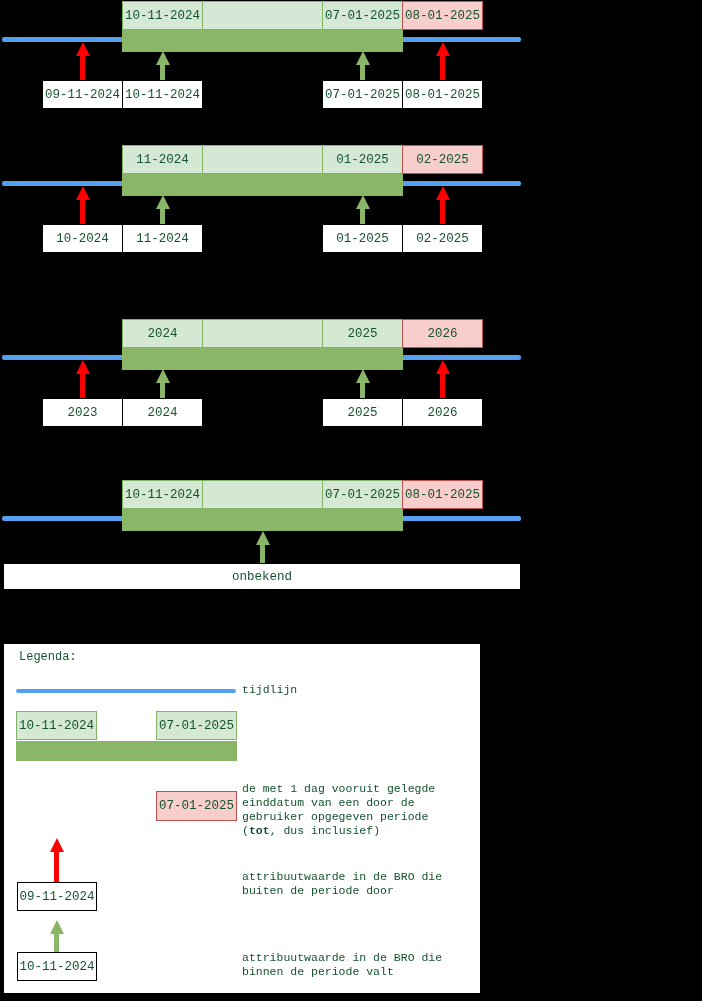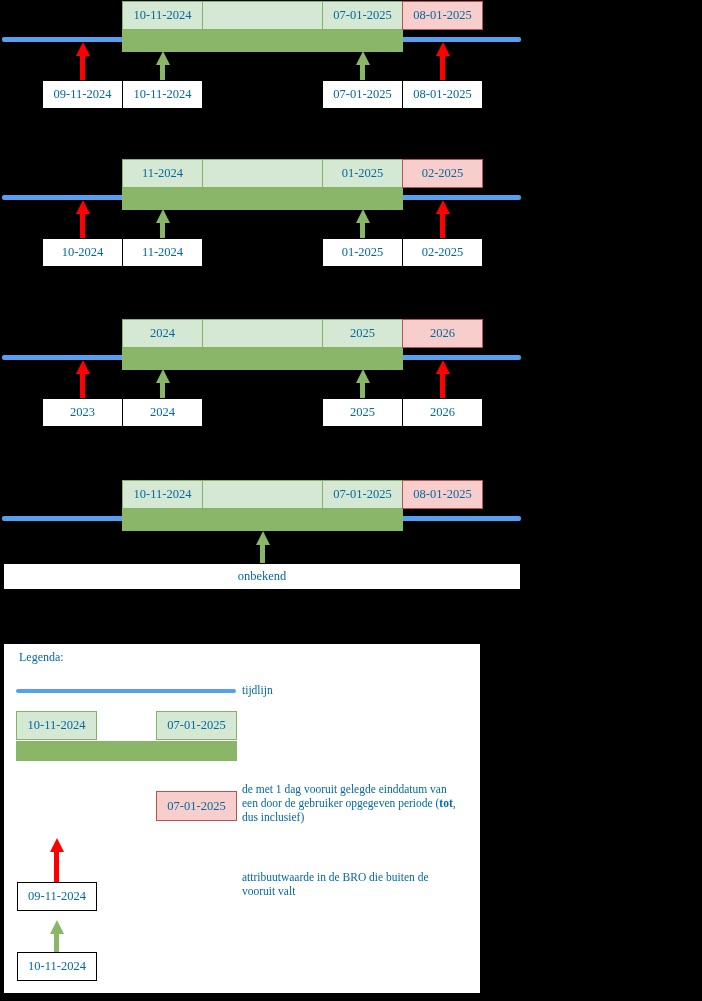--- a/index.html
+++ b/index.html
@@ -1,18 +1,18 @@
 <!DOCTYPE html>
 <html><head>
 <meta charset="utf-8">
 <style>
   html,body{margin:0;padding:0;background:#000;}
   #stage{
     position:relative;width:702px;height:1001px;background:#000;
-    font-family:Liberation Serif, serif;color:#0369a1;overflow:hidden;
+    font-family:Liberation Mono, monospace;color:#14532d;overflow:hidden;
   }
   
   .tl{position:absolute;left:0;width:702px;height:112px;}
   .bluebar{position:absolute;left:2px;top:36px;width:519px;height:5px;background:#55a0f0;border-radius:2px;}
   .gbar{position:absolute;left:122px;top:29px;width:281px;height:22px;background:#8ab667;}
   .pbox,.xbox,.vbox{
     position:absolute;height:29px;display:flex;align-items:center;justify-content:center;
     font-size:12.5px;box-sizing:border-box;
   }
   .pbox{top:0;background:#d5e8d4;border:1px solid #82b366;}
@@ -67,21 +67,21 @@
     <div class="arrow red" style="left:435px;top:41px;height:38px">
         <i class="head"></i>
         <i class="stem"></i>
       </div>
     <div class="vbox" style="left:42px;width:81px">09-11-2024</div>
     <div class="vbox" style="left:122px;width:81px">10-11-2024</div>
     <div class="vbox" style="left:322px;width:81px">07-01-2025</div>
     <div class="vbox" style="left:402px;width:81px">08-01-2025</div>
   </div>
 
-  <div class="tl" style="top:159px">
+  <div class="tl" style="top:145px">
     <div class="bluebar"></div>
     <div class="gbar"></div>
     <div class="pbox" style="left:122px;width:81px">11-2024</div>
     <div class="pbox" style="left:202px;width:121px"></div>
     <div class="pbox" style="left:322px;width:81px">01-2025</div>
     <div class="xbox" style="left:402px;width:81px">02-2025</div>
     <div class="arrow red" style="left:75px;top:41px;height:38px">
         <i class="head"></i>
         <i class="stem"></i>
       </div>
@@ -157,22 +157,23 @@
     <div class="leg-gbar"></div>
 
     <div class="leg-pbox" style="left:152px;top:147px;width:81px">07-01-2025</div>
     <div class="leg-text" style="top:138px"><span>de met 1 dag vooruit gelegde einddatum van een door de gebruiker opgegeven periode (</span><b>tot</b><span>, dus inclusief)</span></div>
 
     <div class="arrow red" style="left:45px;top:194px;height:44px">
         <i class="head"></i>
         <i class="stem"></i>
       </div>
     <div class="leg-wbox" style="left:13px;top:238px;width:80px">09-11-2024</div>
-    <div class="leg-text" style="top:226px">attribuutwaarde in de BRO die buiten de vooruit valt</div>
+    <div class="leg-text" style="top:226px">attribuutwaarde in de BRO die buiten de periode door</div>
 
     <div class="arrow green" style="left:45px;top:276px;height:32px">
         <i class="head"></i>
         <i class="stem"></i>
       </div>
     <div class="leg-wbox" style="left:13px;top:308px;width:80px">10-11-2024</div>
+    <div class="leg-text" style="top:307px">attribuutwaarde in de BRO die binnen de periode valt</div>
   </div>
 
 </div>
 
 </body></html>

